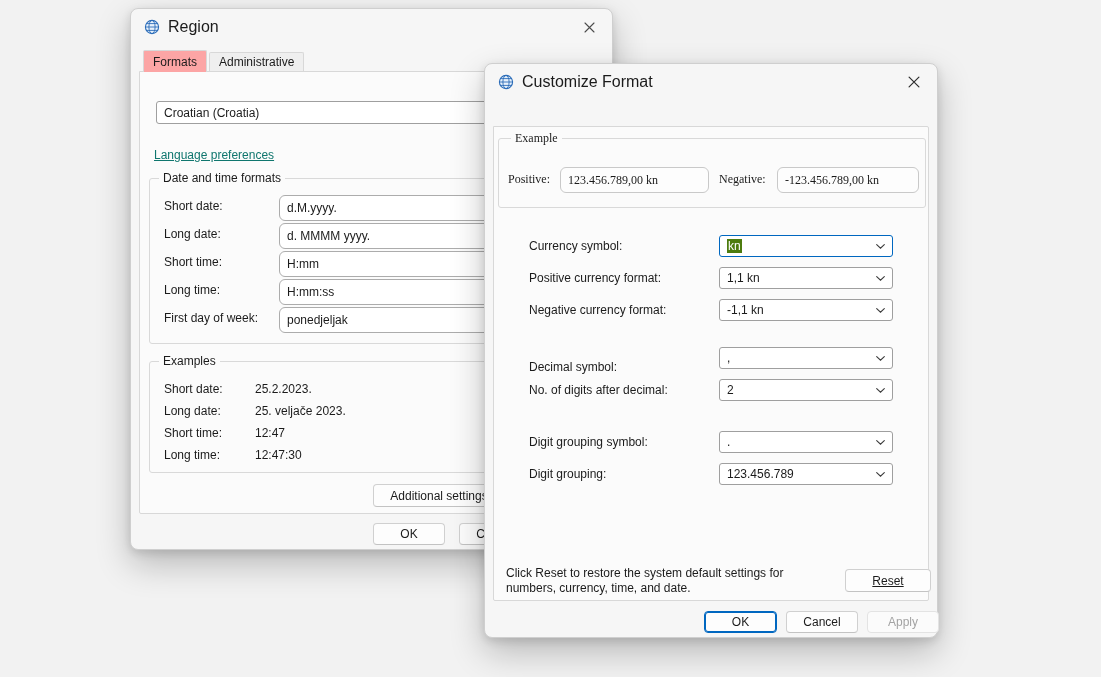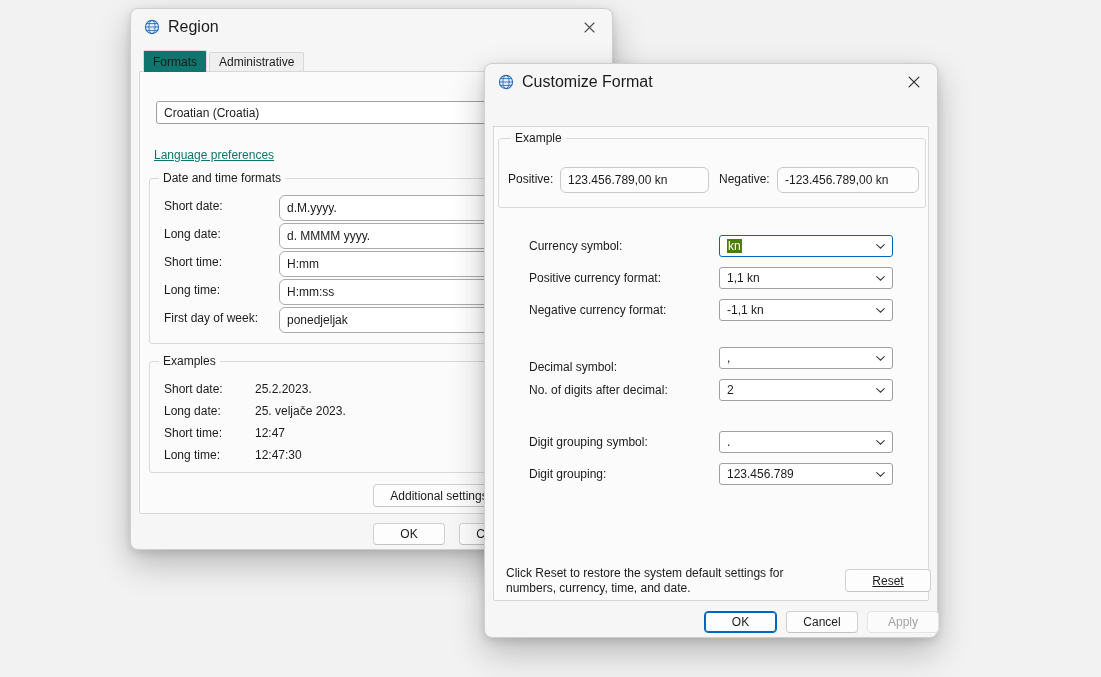--- a/index.html
+++ b/index.html
@@ -6,21 +6,21 @@
   html,body{width:1101px;height:677px;}
   body{background:#f2f2f2;font-family:"Liberation Sans","DejaVu Sans",sans-serif;font-size:12px;color:#1b1b1b;position:relative;overflow:hidden;}
   .window{position:absolute;background:#f6f6f6;border:1px solid #cfcfcf;border-radius:8px;
           box-shadow:0 14px 34px rgba(0,0,0,.24),0 3px 10px rgba(0,0,0,.12);}
   .titlebar{height:36px;display:flex;align-items:center;padding:0 8px 0 13px;gap:8px;}
   .title-text{font-size:16px;white-space:nowrap;}
   .close-btn{margin-left:auto;width:30px;height:24px;display:flex;align-items:center;justify-content:center;border-radius:4px;cursor:pointer;}
   .tabstrip{position:absolute;left:12px;top:41px;display:flex;align-items:flex-end;z-index:2;}
   .tab{height:19px;display:flex;align-items:center;padding:0 9px;background:#efefef;border:1px solid #d8d8d8;border-bottom:none;
        margin-right:2px;border-radius:2px 2px 0 0;cursor:pointer;white-space:nowrap;}
-  .tab.active{height:22px;background:#0f766e;margin-bottom:-1px;z-index:3;position:relative;}
+  .tab.active{height:22px;background:#fca5a5;margin-bottom:-1px;z-index:3;position:relative;}
   .tabpage{position:absolute;left:8px;right:8px;background:#fbfbfb;border:1px solid #d8d8d8;border-radius:0 2px 2px 2px;}
   .lbl{position:absolute;white-space:nowrap;}
   .link{position:absolute;color:#0f766e;text-decoration:underline;cursor:pointer;white-space:nowrap;}
   .groupbox{position:absolute;border:1px solid #d9d9d9;border-radius:3px;}
   .gb-title{position:absolute;top:-8px;left:9px;background:#fbfbfb;padding:0 4px;white-space:nowrap;}
   .textbox{position:absolute;background:#fff;border:1px solid #acacac;border-radius:6px;height:22px;display:flex;align-items:center;
            padding:12px 7px;white-space:nowrap;overflow:hidden;}
   .exfield{background:#fdfdfd;border:1px solid #c9c9c9;}
   .combo{position:absolute;background:#fff;border:1px solid #9f9f9f;border-radius:3px;height:22px;display:flex;align-items:center;
          padding:0 7px;cursor:pointer;white-space:nowrap;overflow:hidden;}
@@ -120,21 +120,21 @@
       <span class="icon">
         <svg width="12" height="12" viewBox="0 0 11 11">
             <path d="M1 1 L10 10 M10 1 L1 10" stroke="#2e2e2e" stroke-width="1.1" stroke-linecap="round"></path>
           </svg>
       </span>
     </span>
   </div>
 
   <div class="tabpage" style="top:62px;height:475px;"></div>
 
-  <div class="groupbox" style="left:13px;top:74px;width:428px;height:70px;">
+  <div class="groupbox" style="left:13px;top:74px;width:428px;height:70px;font-family:Liberation Serif, serif;">
     <span class="gb-title" style="left:12px;">Example</span>
     <span class="lbl" style="left:9px;top:33px;">Positive:</span>
     <div class="textbox exfield" style="left:61px;top:28px;width:149px;height:25px;">123.456.789,00 kn</div>
     <span class="lbl" style="left:220px;top:33px;">Negative:</span>
     <div class="textbox exfield" style="left:278px;top:28px;width:142px;height:25px;">-123.456.789,00 kn</div>
   </div>
 
   <span class="lbl" style="left:44px;top:175px;">Currency symbol:</span>
   <div class="combo focused" style="left:234px;top:171px;width:174px;">
     <span class="sel">kn</span>

